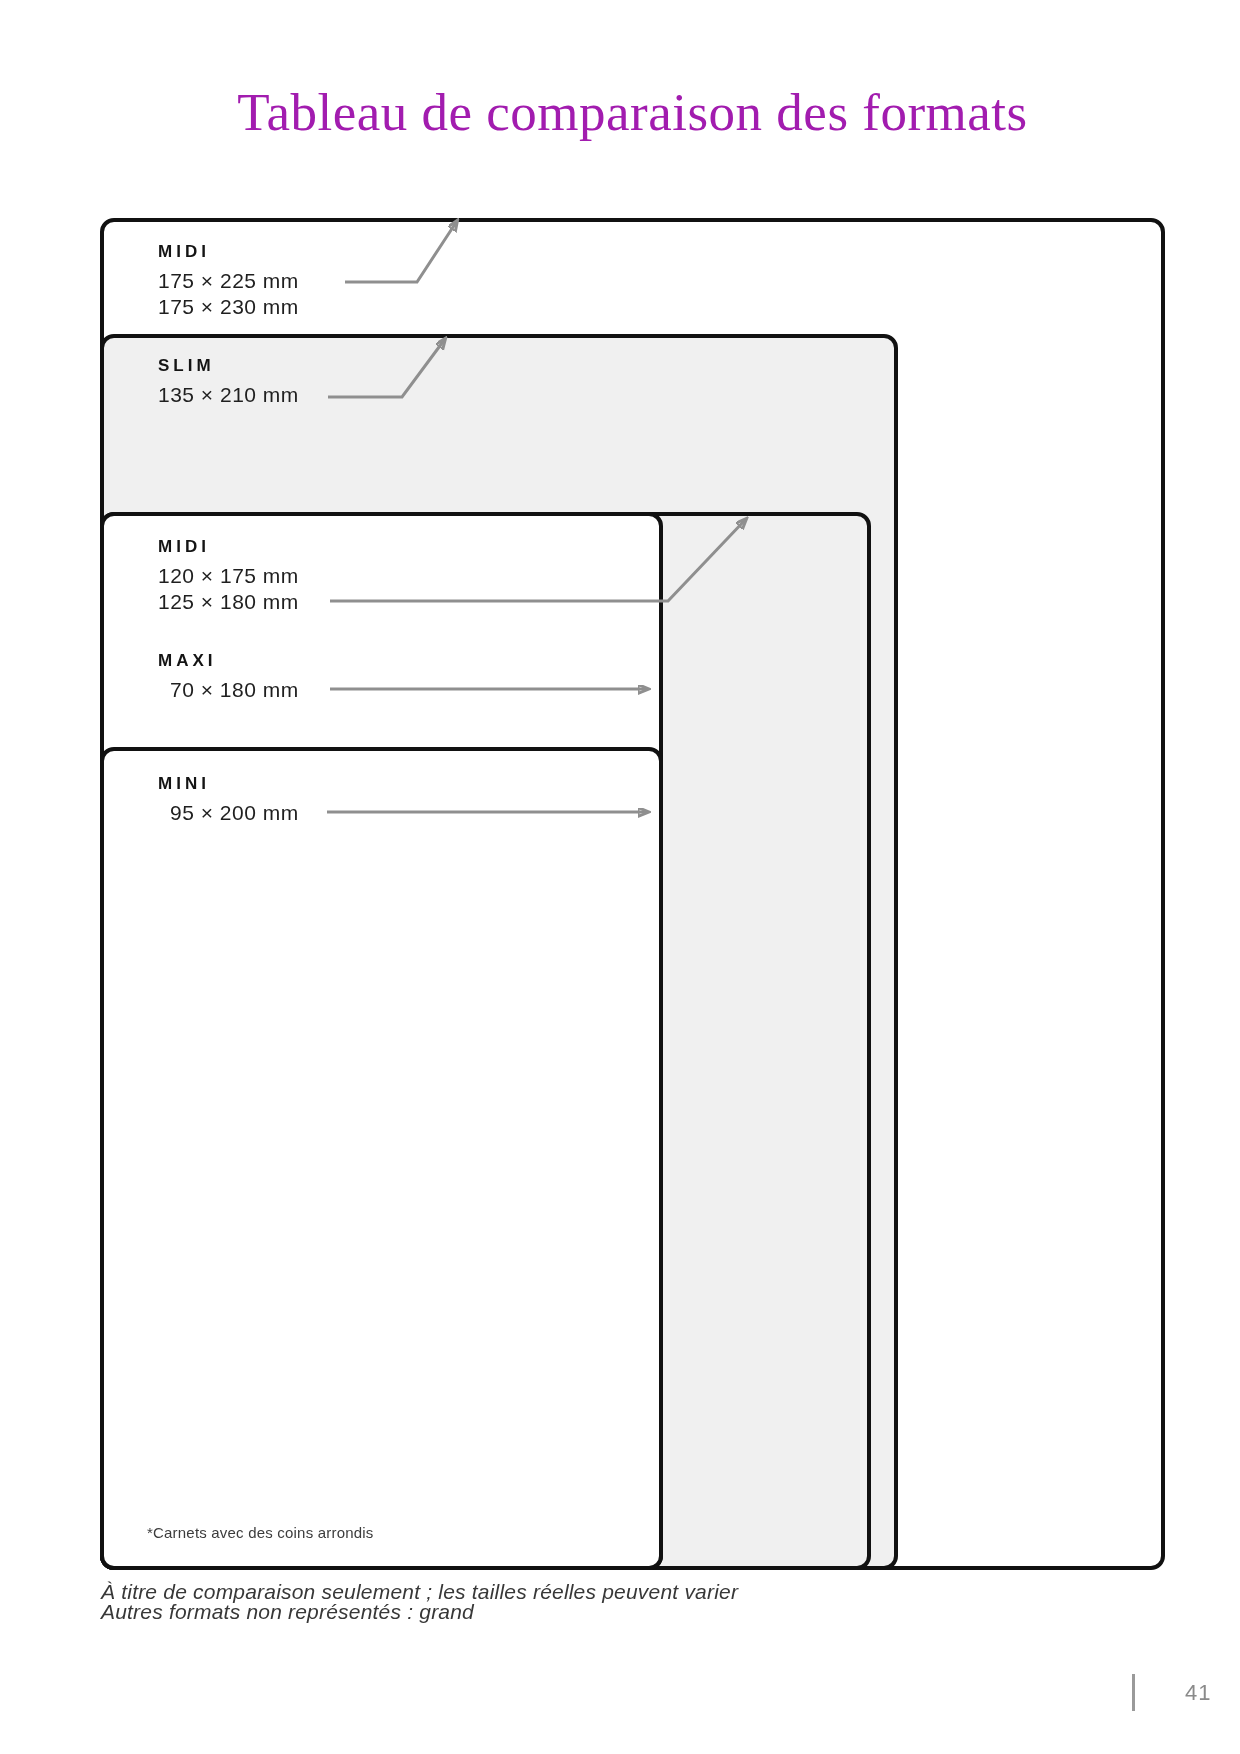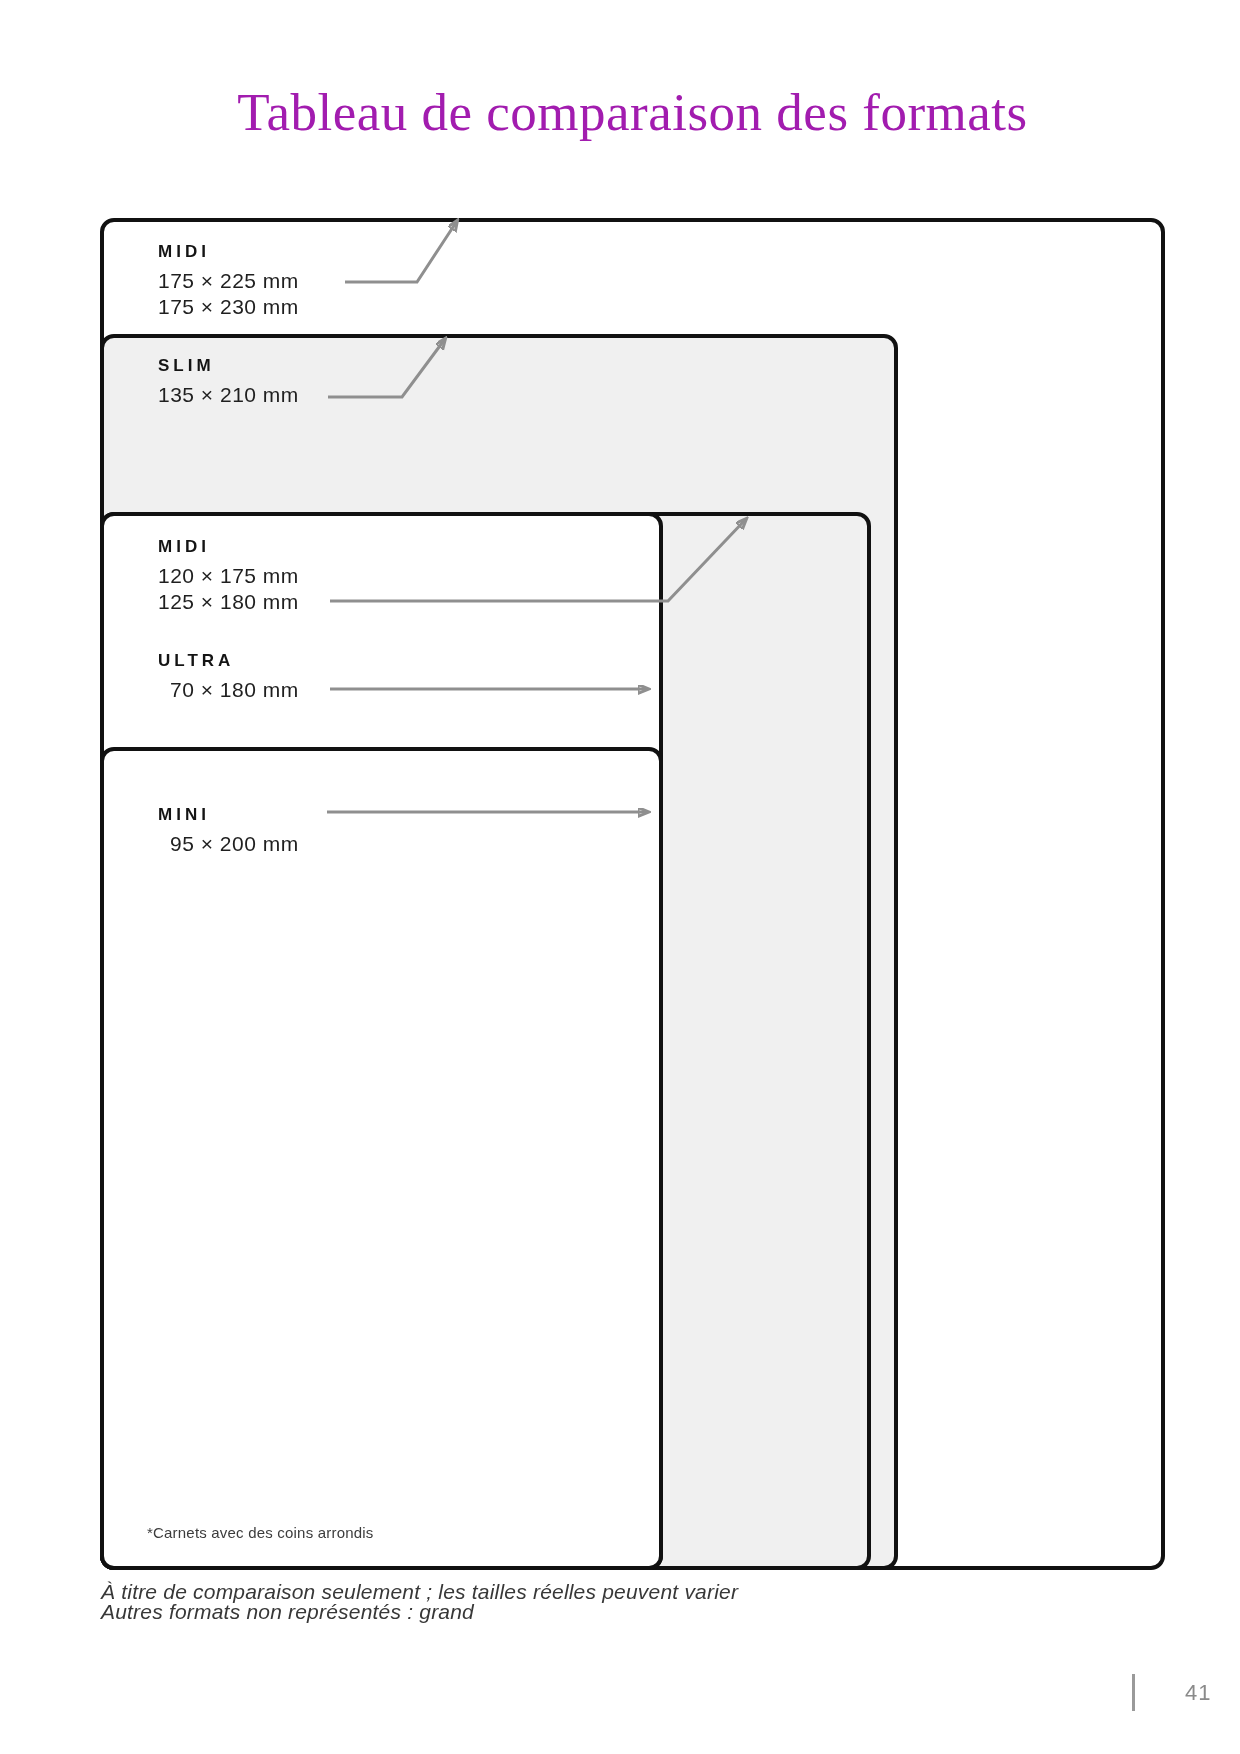--- a/index.html
+++ b/index.html
@@ -34,21 +34,21 @@
   
   .arrows{position:absolute;left:0;top:0;z-index:2;pointer-events:none;}
   .arrows path{stroke:#8f8f8f;stroke-width:3;fill:none;}
 
   
   .fgroup{position:absolute;z-index:3;}
   .fg-ultra{left:158px;top:243px;}
   .fg-maxi {left:158px;top:357px;}
   .fg-midi {left:158px;top:538px;}
   .fg-slim {left:158px;top:652px;}
-  .fg-mini {left:158px;top:775px;margin-top:31px;}
+  .fg-mini {left:158px;top:775px;}
   .fname{
     font-size:17px;font-weight:700;letter-spacing:4px;
     color:#141414;margin-bottom:8px;line-height:17px;
   }
   .fsize{
     font-size:21px;font-weight:400;color:#1f1f1f;
     line-height:26px;letter-spacing:0.5px;white-space:nowrap;text-align:center;
   }
   .fsize.indent{padding-left:12px;}
 
@@ -112,21 +112,21 @@
     <div class="fsize">135 × 210 mm</div>
   </div>
 
   <div class="fgroup fg-midi">
     <div class="fname">MIDI</div>
     <div class="fsize">120 × 175 mm</div>
     <div class="fsize">125 × 180 mm</div>
   </div>
 
   <div class="fgroup fg-slim">
-    <div class="fname">ULTRA</div>
+    <div class="fname">MAXI</div>
     <div class="fsize indent">70 × 180 mm</div>
   </div>
 
   <div class="fgroup fg-mini">
     <div class="fname">MINI</div>
     <div class="fsize indent">95 × 200 mm</div>
   </div>
 
   <div class="footnote">*Carnets avec des coins arrondis</div>
 

